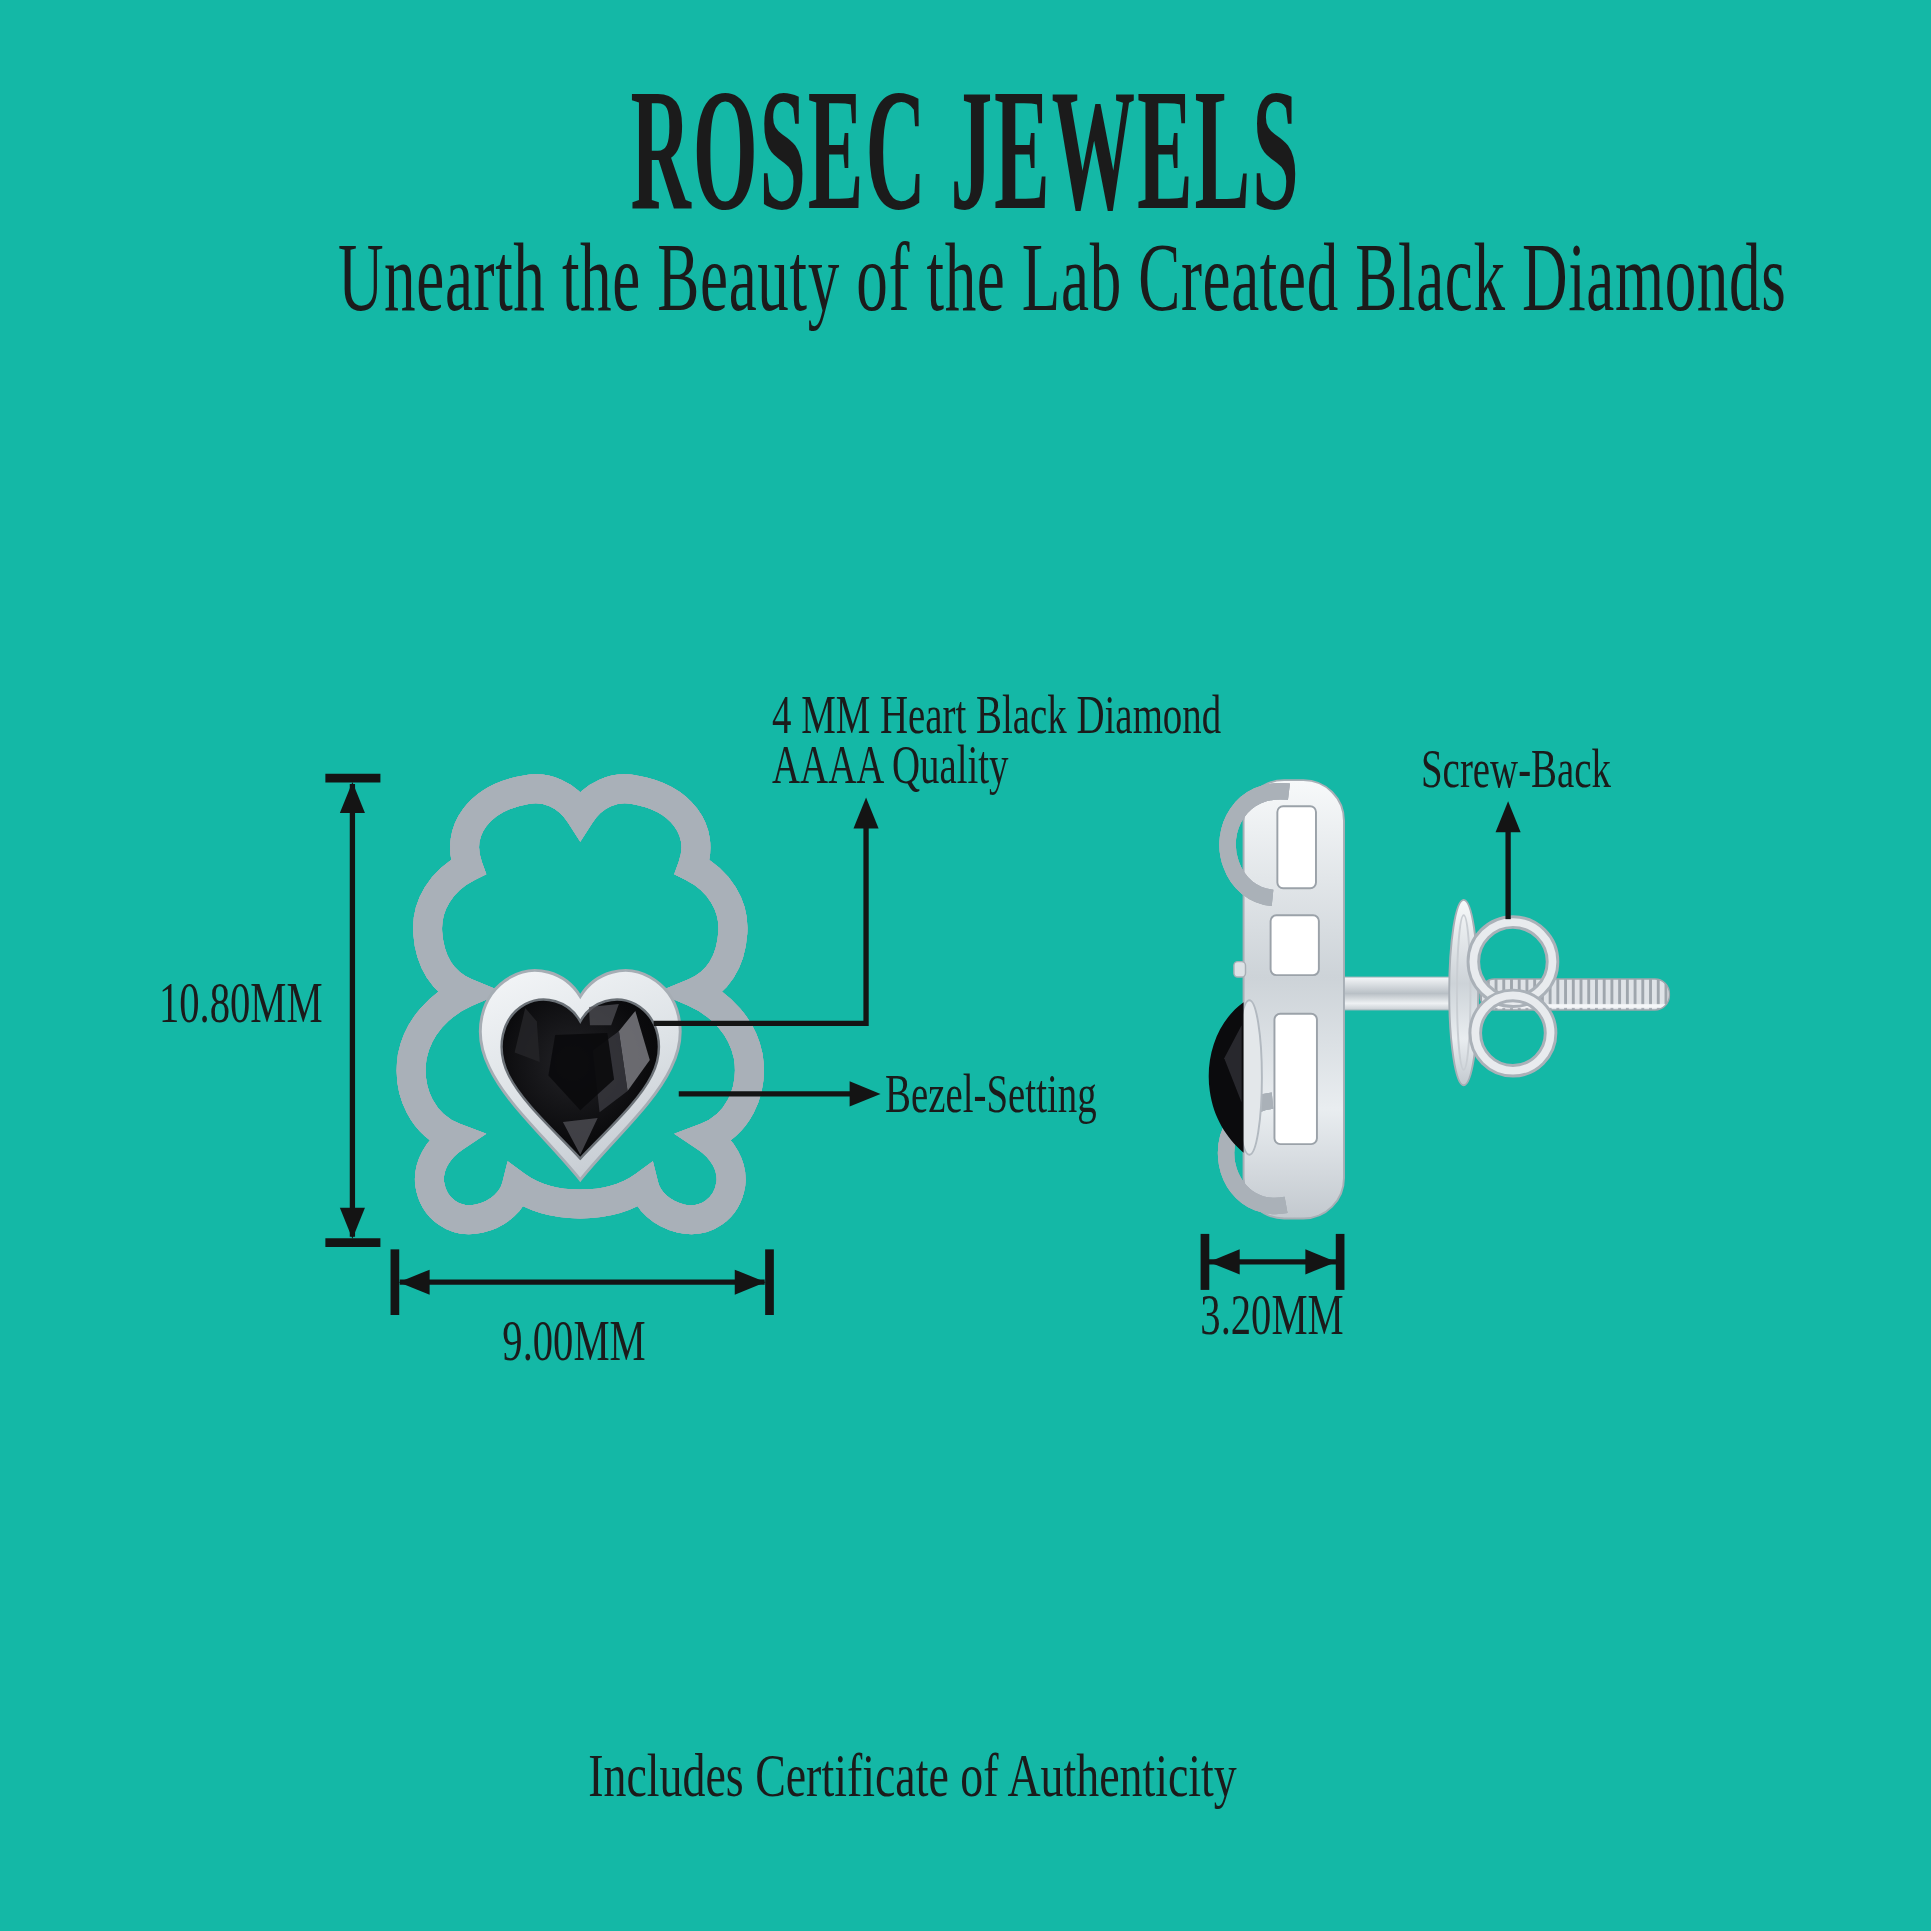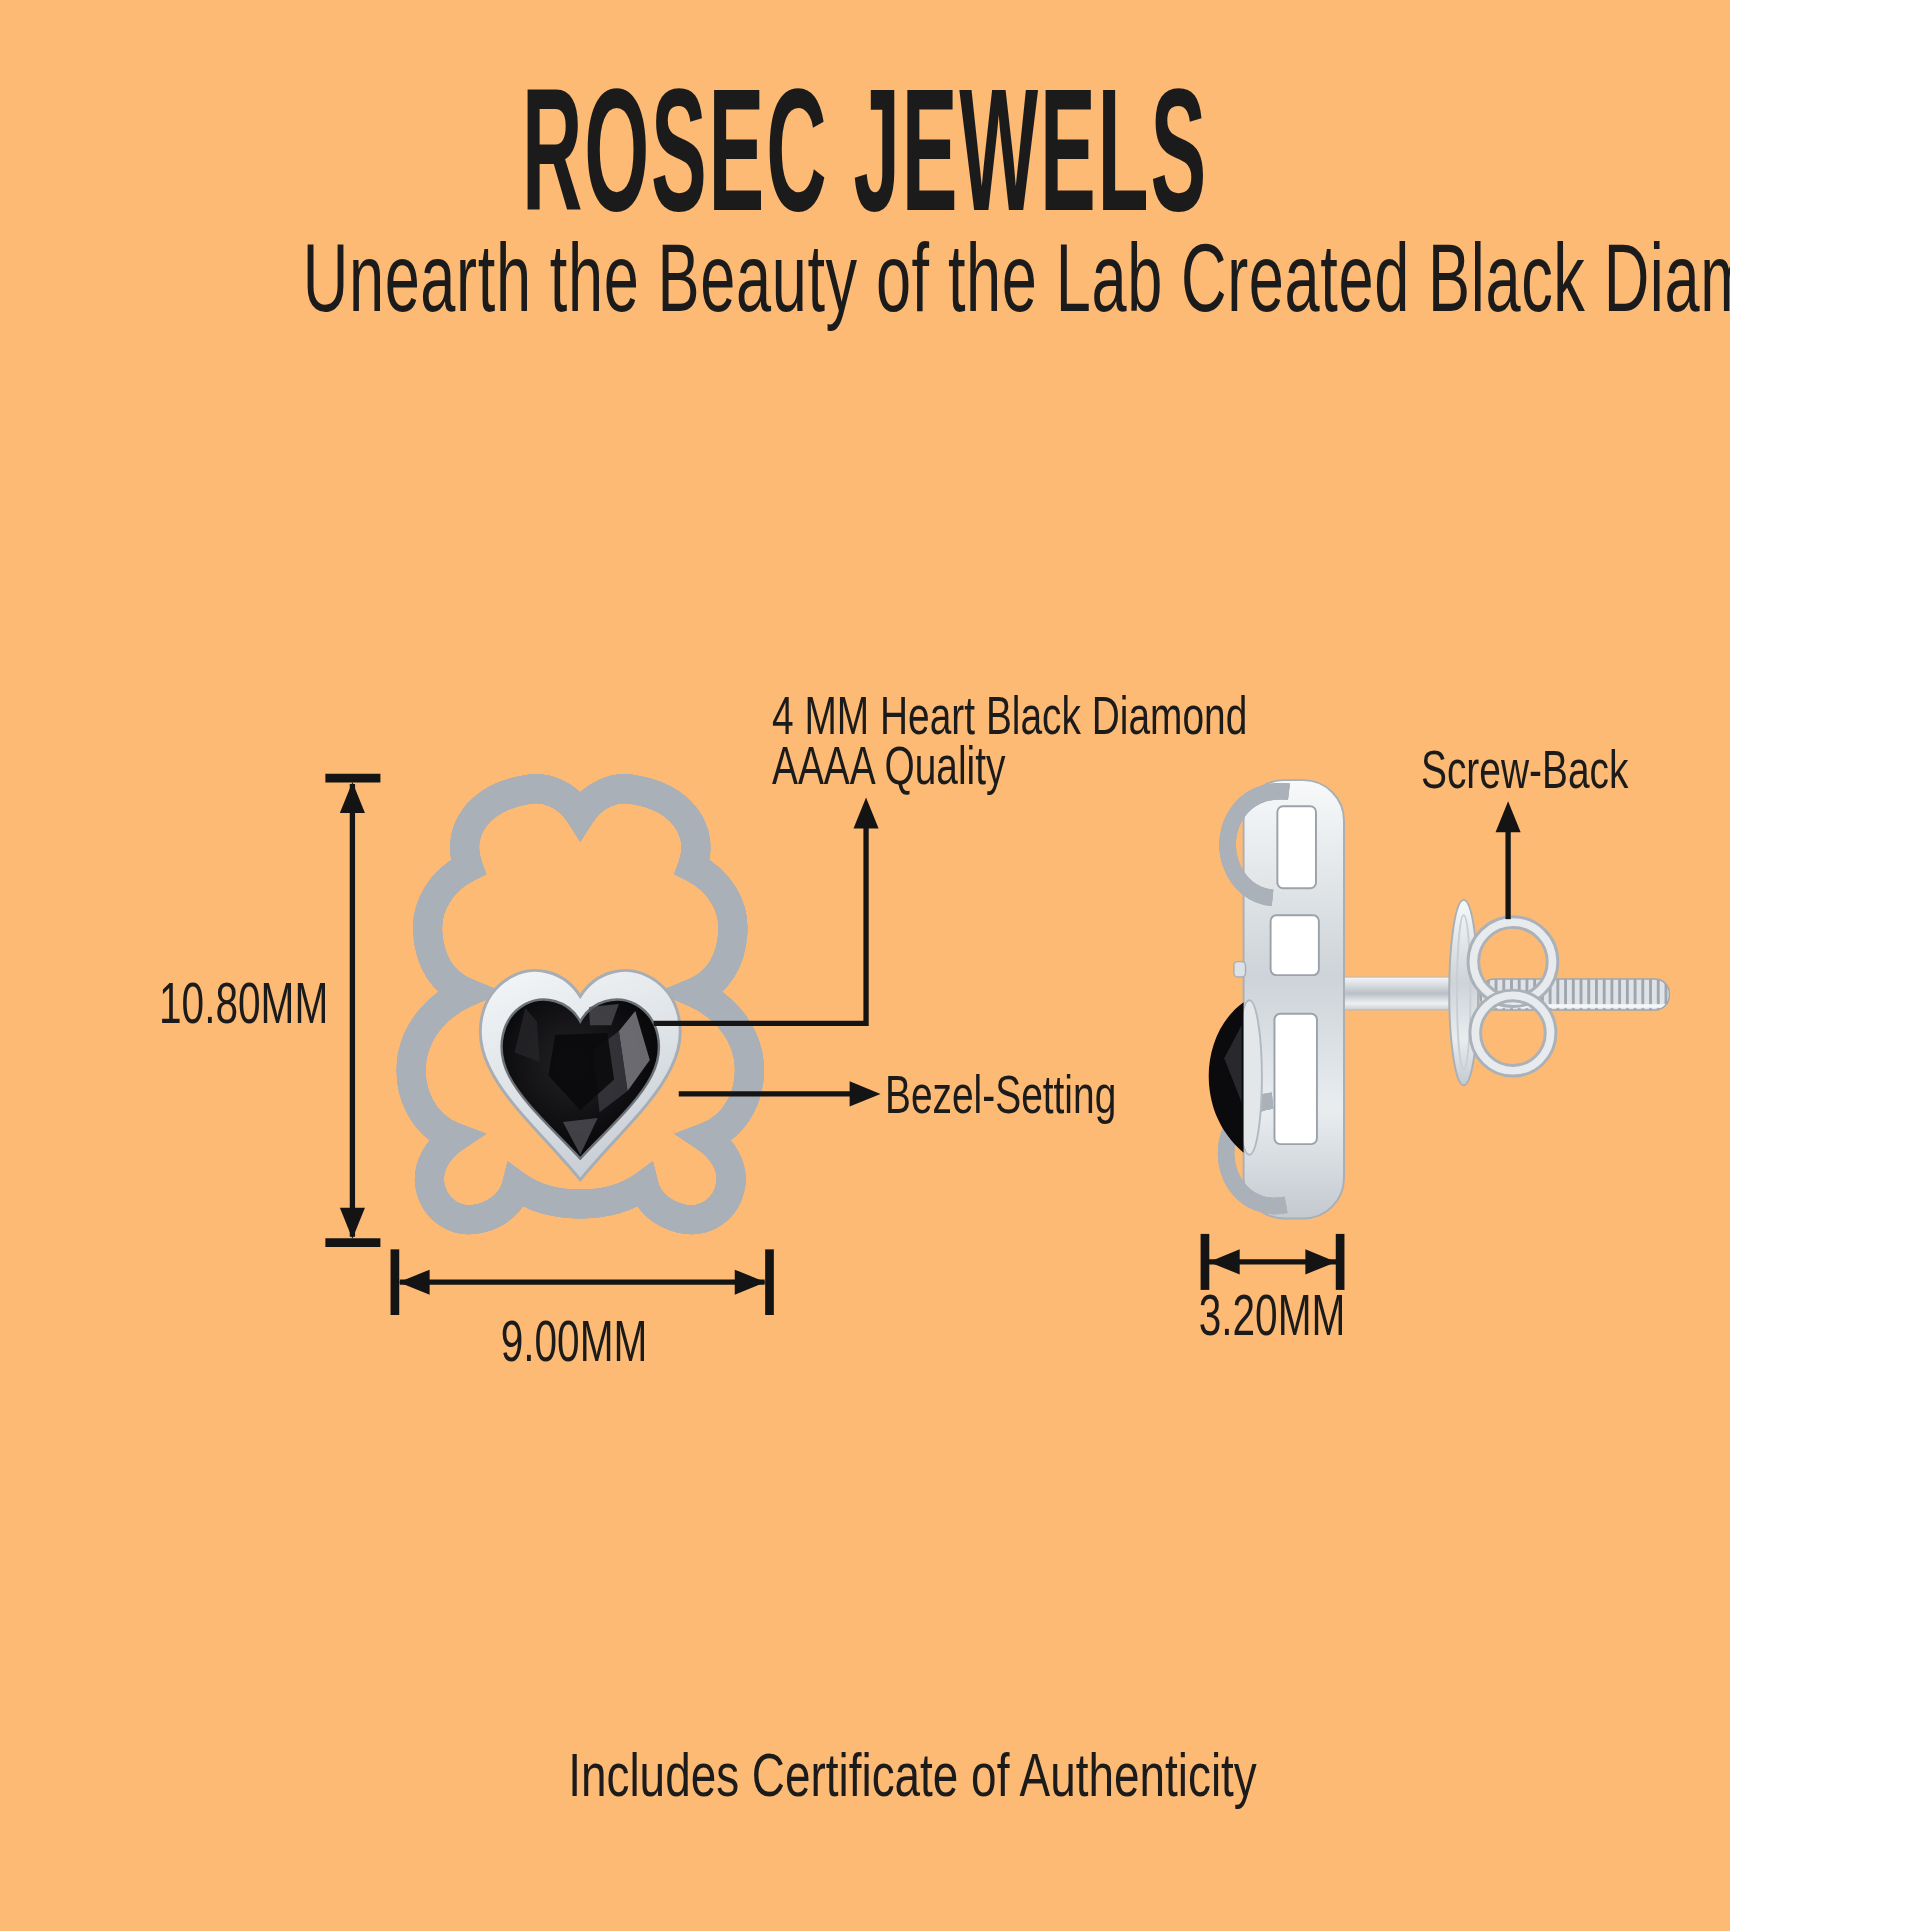--- a/index.html
+++ b/index.html
@@ -1,18 +1,18 @@
 <!DOCTYPE html>
 <html><head>
 <meta charset="utf-8">
 <style>
   html,body{margin:0;padding:0;background:#ffffff;}
   #stage{
-    position:relative;width:1730px;height:1931px;background:#fdba74;
-    font-family:Liberation Sans, sans-serif;color:#1b1b1b;overflow:hidden;
+    position:relative;width:1931px;height:1931px;background:#14b8a6;
+    font-family:Liberation Serif, serif;color:#1b1b1b;overflow:hidden;
   }
   .lbl{position:absolute;white-space:nowrap;color:#1b1b1b;line-height:1;}
   .cx{text-align:center;}
   .sq72{transform:scaleX(0.72);transform-origin:left top;}
   .sq70{transform:scaleX(0.70);transform-origin:left top;}
   .sq70c{transform:scaleX(0.70);transform-origin:center top;}
   .sq74c{transform:scaleX(0.74);transform-origin:center top;}
   #brand-title{top:63px;left:0;width:100%;font-size:174px;font-weight:bold;
     letter-spacing:3.9px;transform:scaleX(0.48);transform-origin:center top;text-align:center;}
   #brand-tagline{top:229px;left:0;width:100%;font-size:97px;font-weight:normal;

